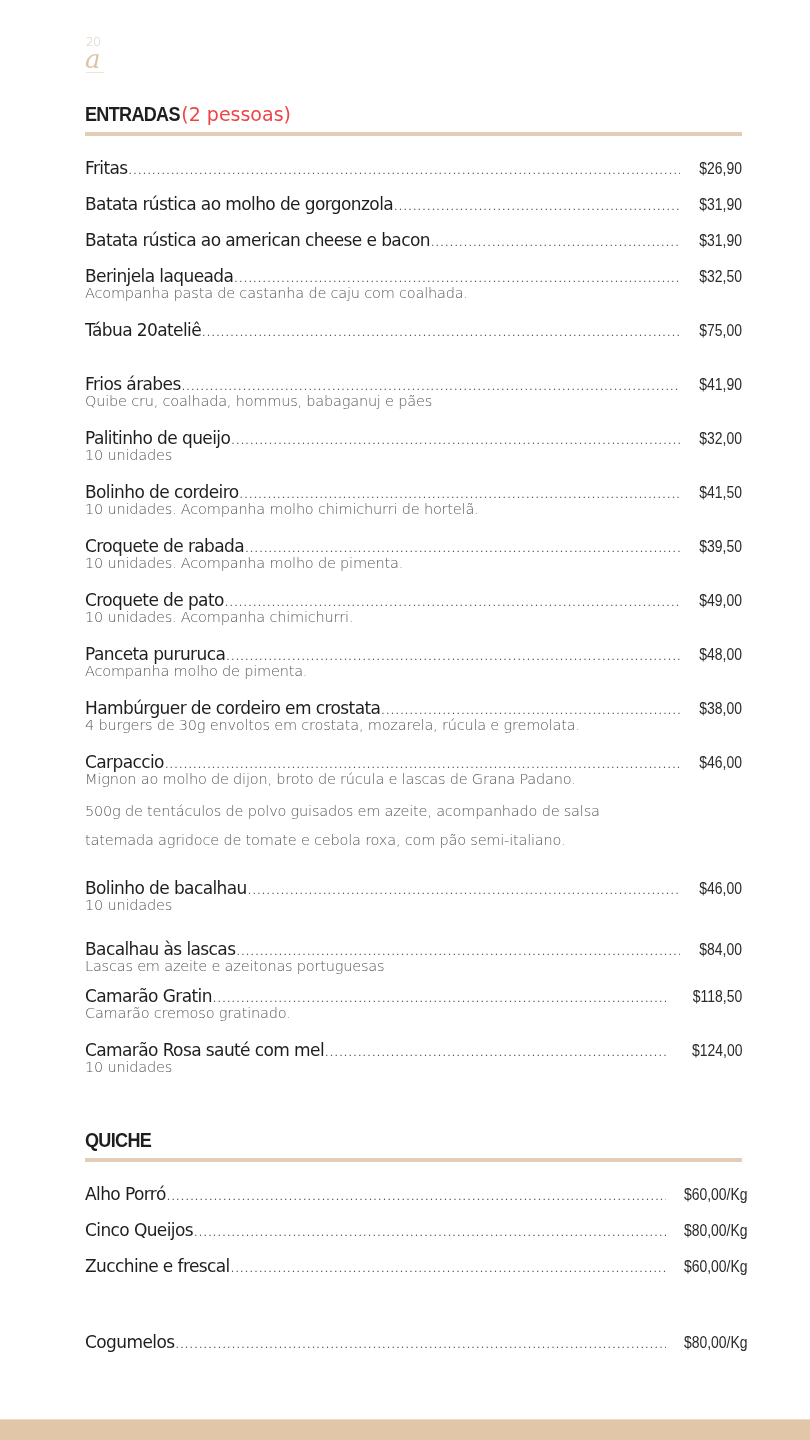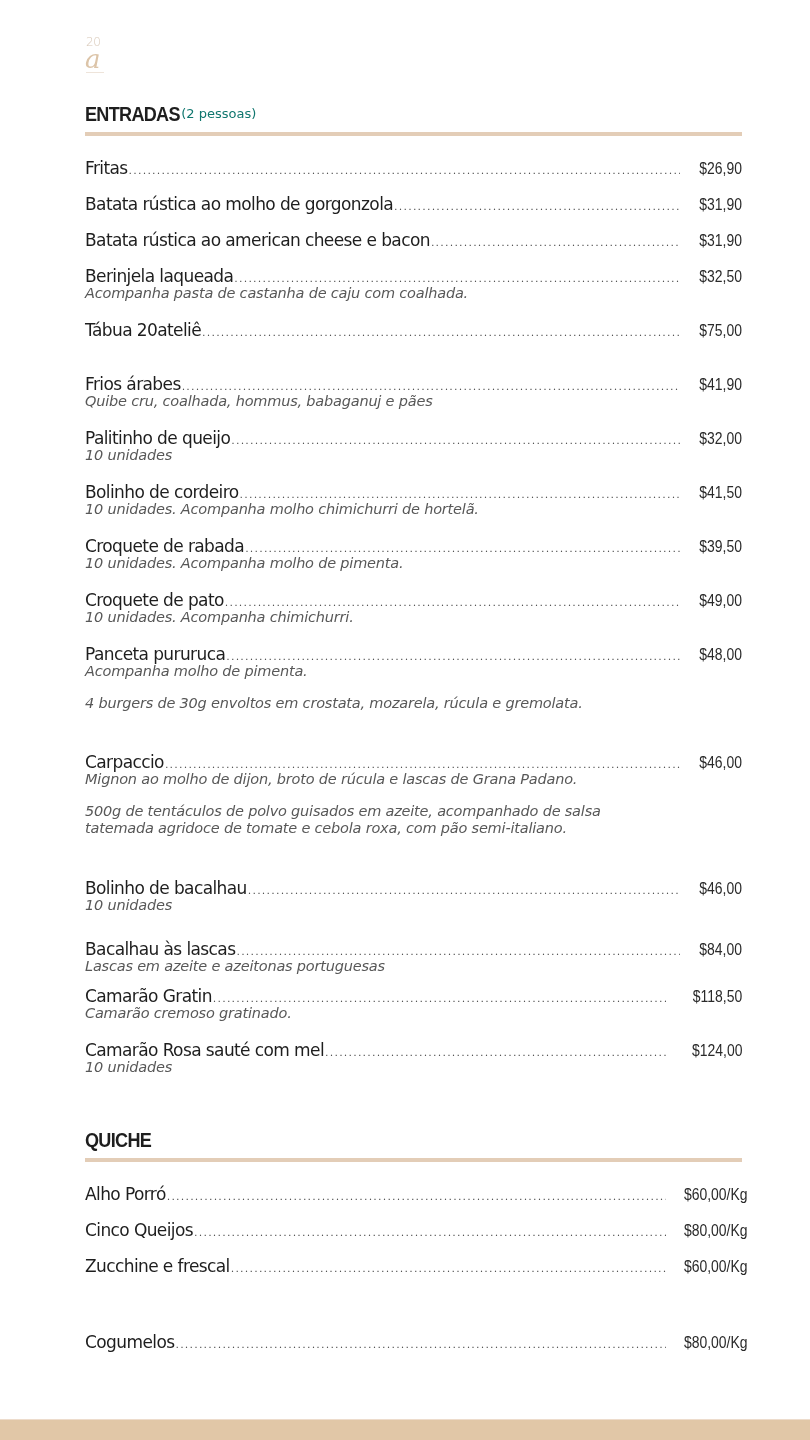--- a/index.html
+++ b/index.html
@@ -62,23 +62,23 @@
       font-size: 21px;
       letter-spacing: -0.8px;
       transform: scaleX(0.86);
       transform-origin: left bottom;
       color: #1e1e1e;
       display: inline-block;
       line-height: 24px;
     }
     .section-title .sub {
       font-family: "DejaVu Sans", sans-serif;
-      font-size: 13px;
+      font-size: 19px;
       line-height: 24px;
-      color: #0f766e;
+      color: #ef4444;
       margin-left: -14px;
     }
     .section-rule {
       height: 4px;
       background: #e3cdb7;
       margin-top: 6px;
     }
     .item-line {
       display: flex;
       align-items: baseline;
@@ -115,21 +115,20 @@
       margin-right: 0;
     }
     .price-wrap {
       width: 58px;
       text-align: right;
       flex: none;
     }
     .price-wrap.wide { width: 72px; }
     .desc {
       font-family: "DejaVu Sans", sans-serif;
-      font-style: italic;
       font-weight: 200;
       font-size: 14.5px;
       line-height: 17px;
       color: #585858;
       letter-spacing: -0.2px;
       margin-top: -3px;
     }
     .footer-band {
       position: absolute;
       left: 0;
@@ -246,35 +245,40 @@
 <div class="section" style="top:644px;">
   <div class="item-line">
       <span class="item-name">Panceta pururuca</span>
       <span class="leader"></span>
       <span class="price-wrap"><span class="price">$48,00</span></span>
     </div>
   <div class="desc">Acompanha molho de pimenta.</div>
 </div>
 
 <div class="section" style="top:698px;">
+  <div class="item-line">
+      <span class="item-name">Hambúrguer de cordeiro em crostata</span>
+      <span class="leader"></span>
+      <span class="price-wrap"><span class="price">$38,00</span></span>
+    </div>
   <div class="desc">4 burgers de 30g envoltos em crostata, mozarela, rúcula e gremolata.</div>
 </div>
 
 <div class="section" style="top:752px;">
   <div class="item-line">
       <span class="item-name">Carpaccio</span>
       <span class="leader"></span>
       <span class="price-wrap"><span class="price">$46,00</span></span>
     </div>
   <div class="desc">Mignon ao molho de dijon, broto de rúcula e lascas de Grana Padano.</div>
 </div>
 
 <div class="section" style="top:806px;">
   <div class="desc">500g de tentáculos de polvo guisados em azeite, acompanhado de salsa</div>
-  <div class="desc" style="margin-top:0;">tatemada agridoce de tomate e cebola roxa, com pão semi-italiano.</div>
+  <div class="desc" style="margin-top:12px;">tatemada agridoce de tomate e cebola roxa, com pão semi-italiano.</div>
 </div>
 
 <div class="section" style="top:878px;">
   <div class="item-line">
       <span class="item-name">Bolinho de bacalhau</span>
       <span class="leader"></span>
       <span class="price-wrap"><span class="price">$46,00</span></span>
     </div>
   <div class="desc">10 unidades</div>
 </div>

